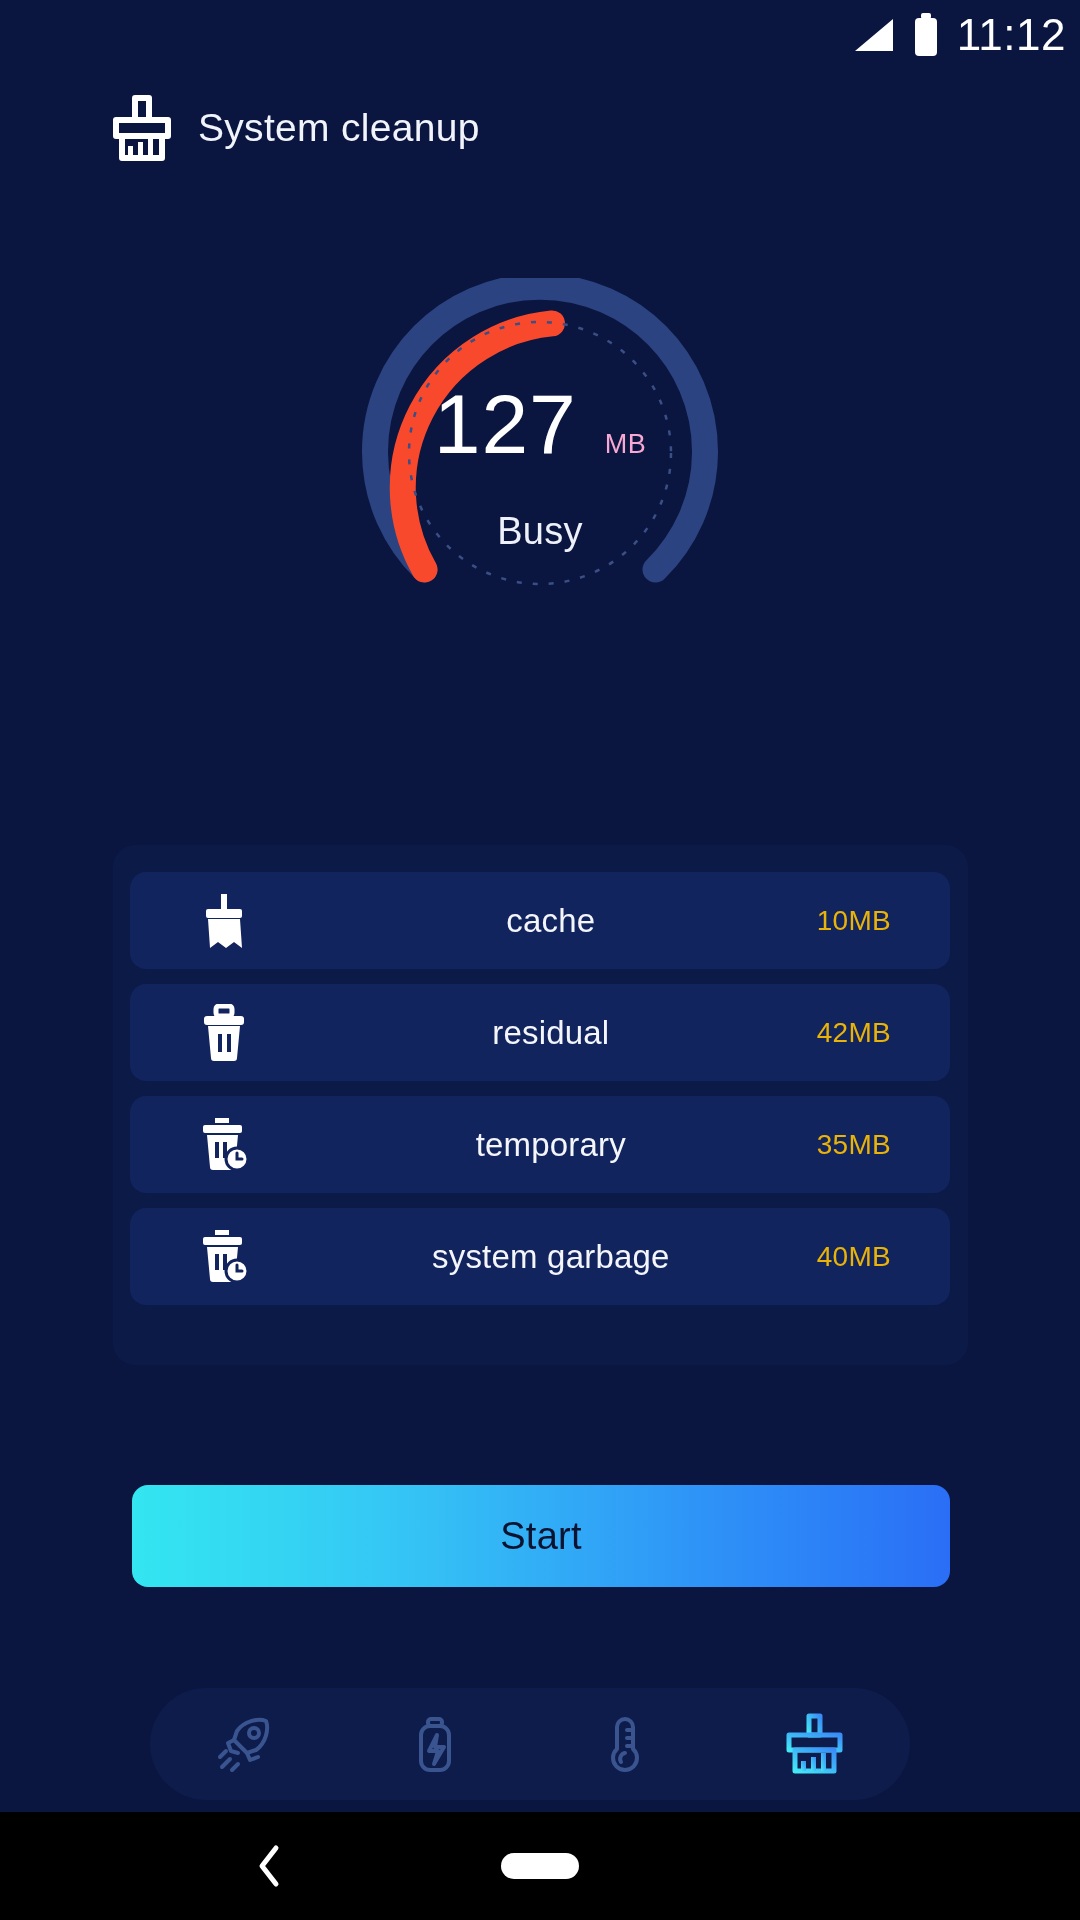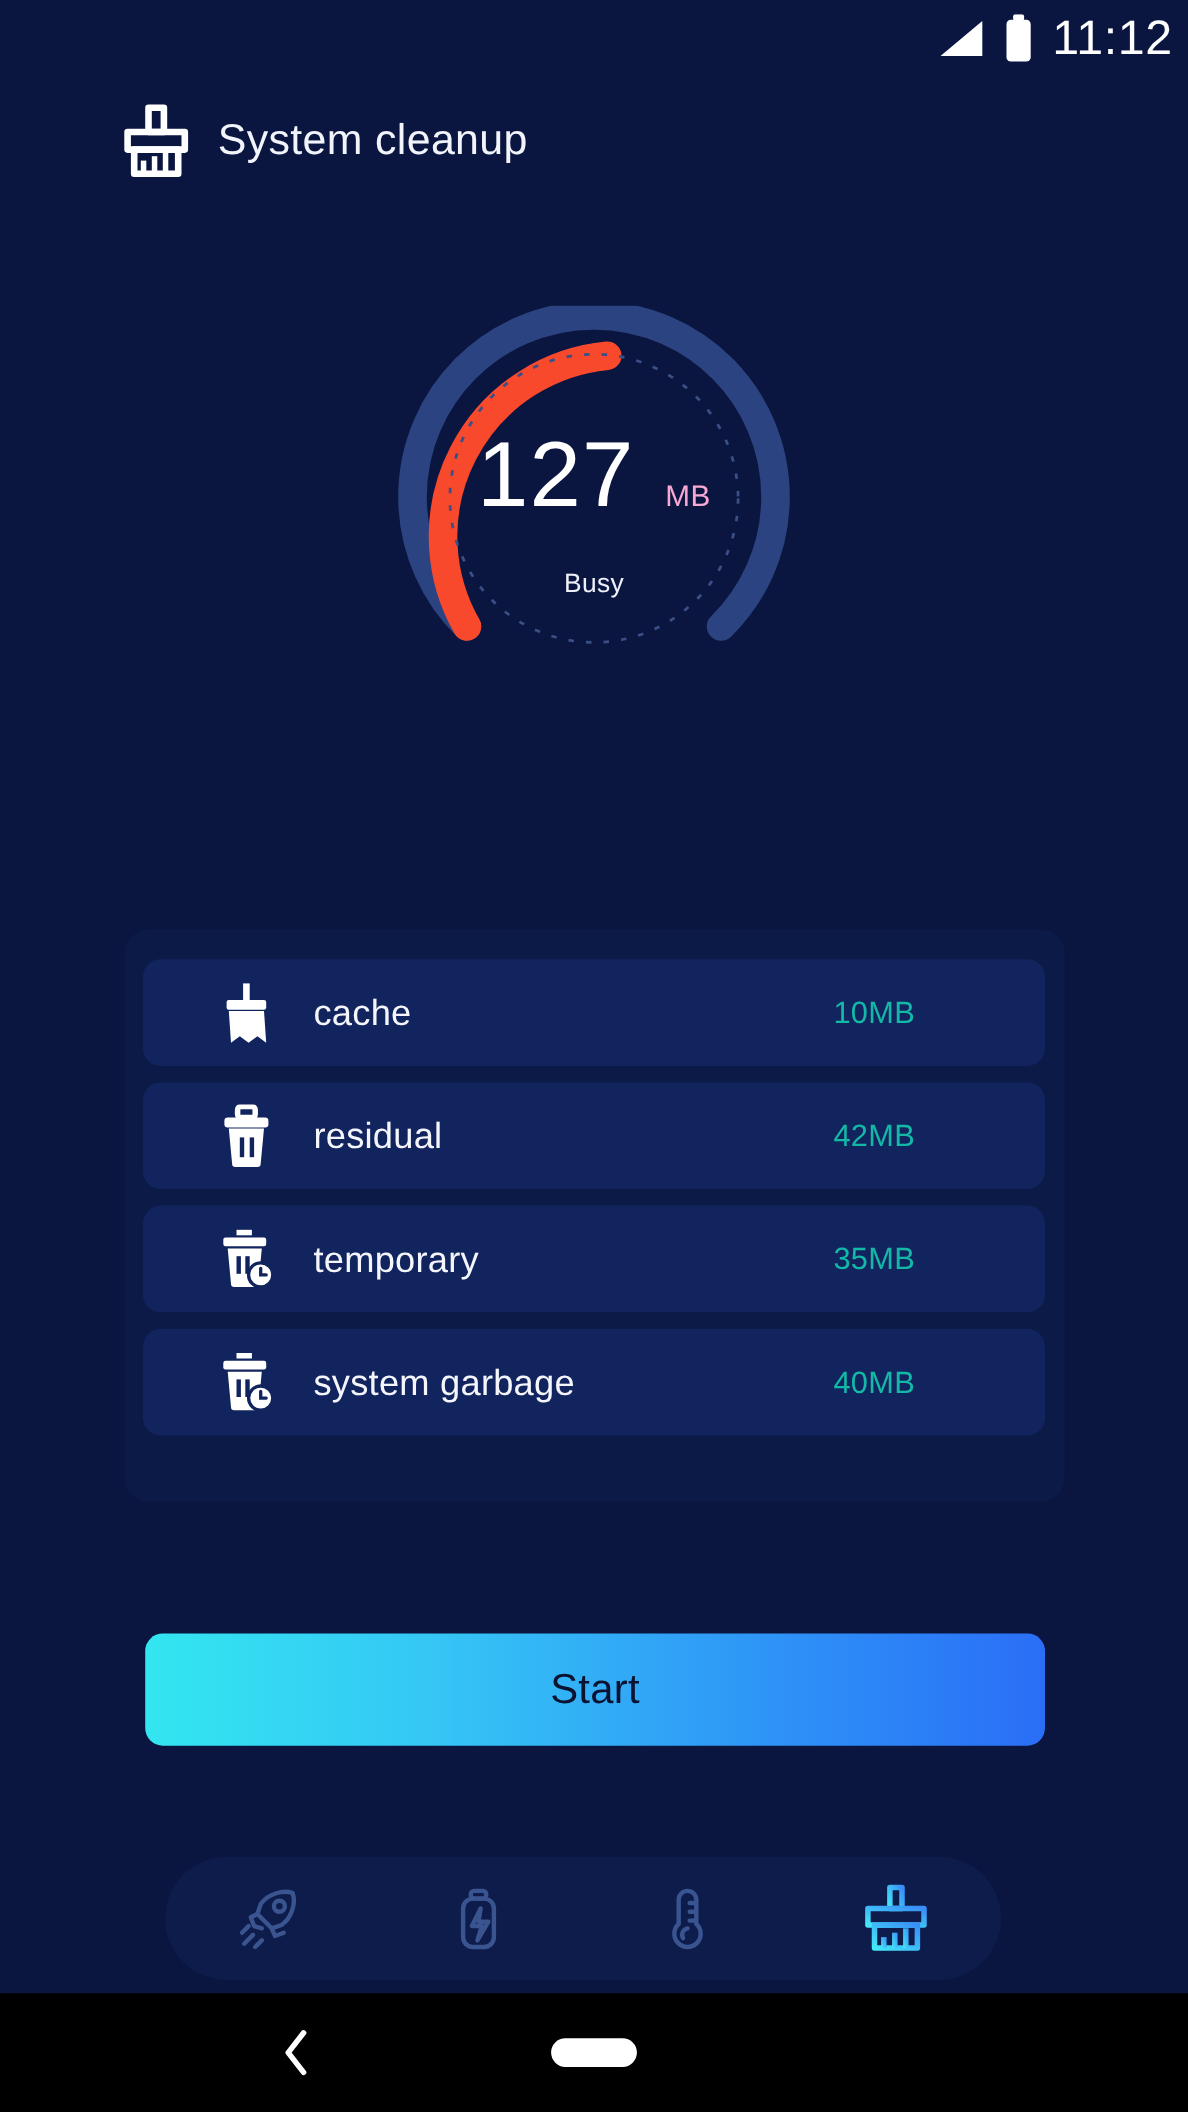--- a/index.html
+++ b/index.html
@@ -52,21 +52,21 @@
     gap:20px;
   }
   .gauge-value {
     color:#ffffff; font-size:84px; font-weight:400; letter-spacing:1px;
     line-height:1;
   }
   .gauge-unit {
     color:#f9a8d4; font-size:27px; margin-left:8px; letter-spacing:0.5px;
   }
   .gauge-status {
-    color:#eef1fa; font-size:24px; margin-top:44px; letter-spacing:0.3px;
+    color:#eef1fa; font-size:38px; margin-top:44px; letter-spacing:0.3px;
   }
 
   
   .card {
     position:absolute; top:845px; left:113px;
     width:855px; height:520px;
     background:#0c1a47;
     border-radius:22px;
   }
   .rows {
@@ -79,25 +79,25 @@
     border-radius:16px;
     display:flex; align-items:center;
     margin-bottom:15px;
   }
   .row-icon {
     width:96px; display:flex; align-items:center; justify-content:center;
     flex:0 0 96px; margin-left:46px;
   }
   .row-label {
     color:#f4f6fc; font-size:33px; letter-spacing:0.2px;
-    margin-left:13px; flex:1;
+    margin-left:13px; flex:1;text-align:center;
   }
   .row-value {
-    color:#14b8a6; font-size:28px; letter-spacing:0.3px;
-    margin-right:118px;
+    color:#eab308; font-size:28px; letter-spacing:0.3px;
+    margin-right:59px;
   }
 
   
   .start-btn {
     position:absolute; top:1485px; left:132px;
     width:818px; height:102px;
     border-radius:16px; border:none;
     background:linear-gradient(90deg, #33e6f0 0%, #35c6f5 32%, #2e93f7 70%, #2a6ef6 100%);
     color:#0b1330; font-size:38px; letter-spacing:0.3px;
     font-family:"Liberation Sans", sans-serif;

